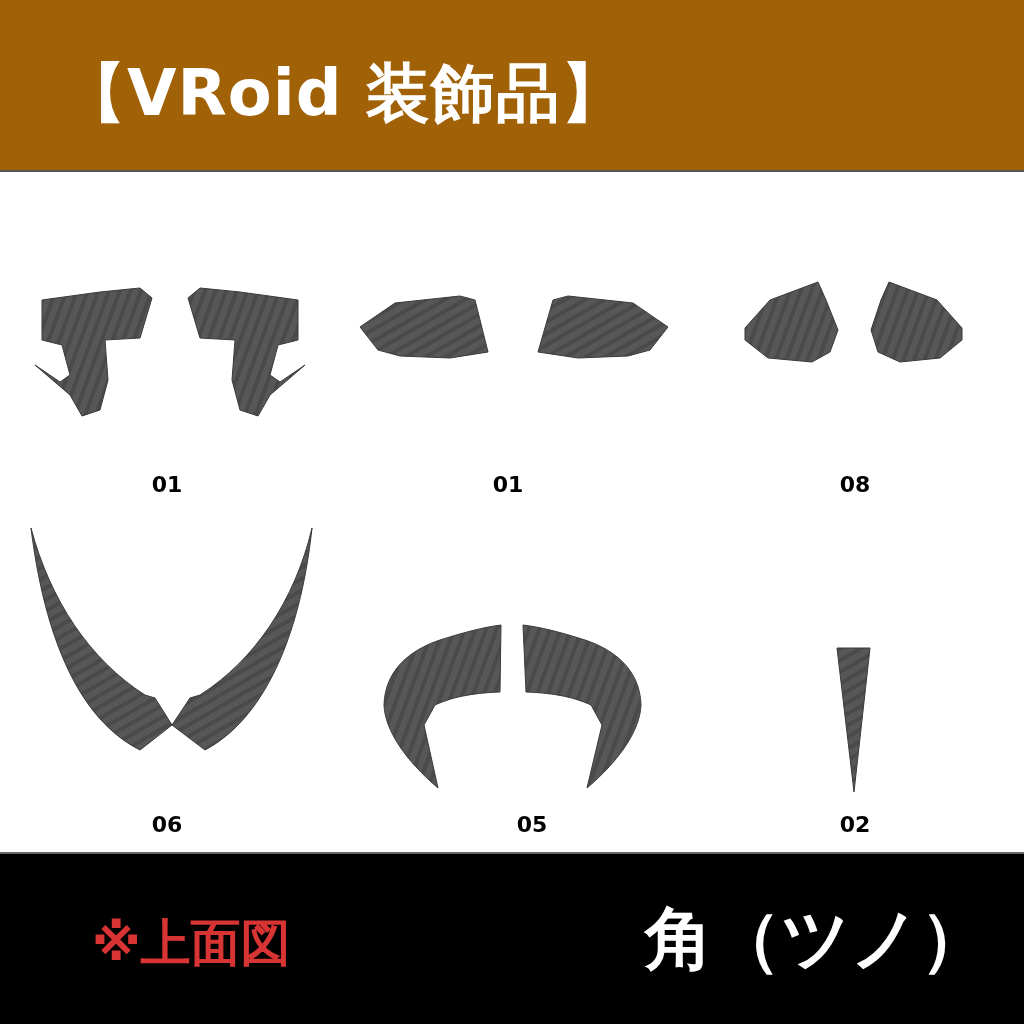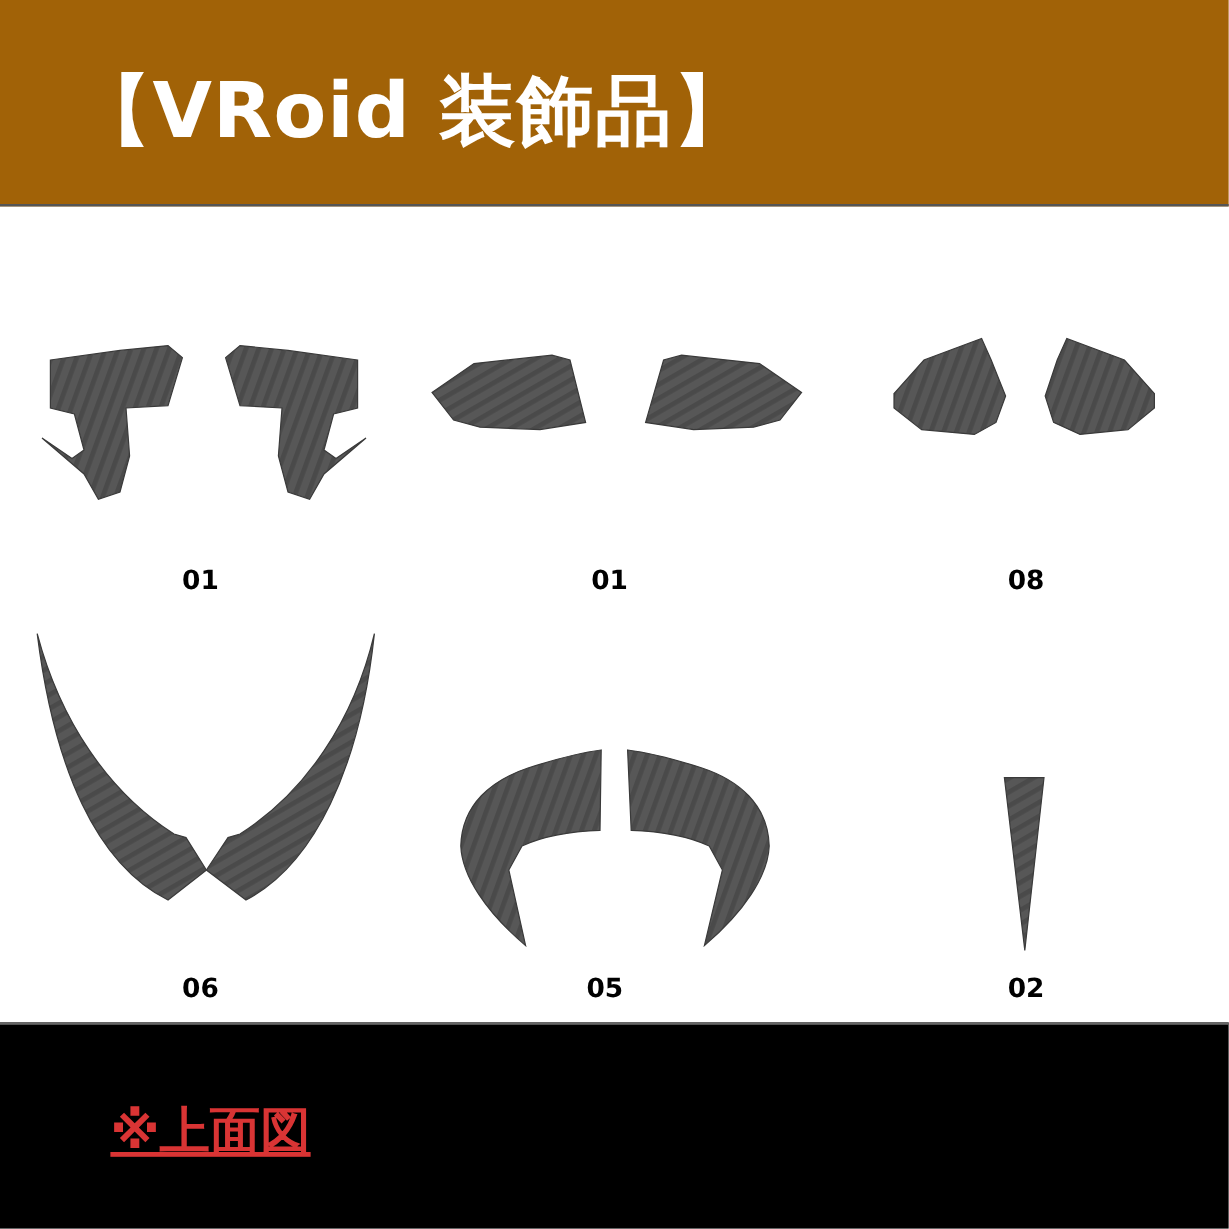--- a/index.html
+++ b/index.html
@@ -4,22 +4,22 @@
 <style>
   html, body { margin: 0; padding: 0; }
   body { width: 1024px; height: 1024px; background: #fff; position: relative; overflow: hidden;
          font-family: "DejaVu Sans", sans-serif; }
   .header { position: absolute; left: 0; top: 0; width: 1024px; height: 172px; background: #a16207;
             border-bottom: 2px solid #555; box-sizing: border-box; }
   .title { position: absolute; left: 62px; top: 48px; color: #fff; font-size: 64px; font-weight: bold;
            letter-spacing: 1px; line-height: 90px; white-space: nowrap; }
   .footer { position: absolute; left: 0; top: 852px; width: 1024px; height: 172px; background: #000;
             border-top: 2px solid #666; box-sizing: border-box; }
-  .note { position: absolute; left: 92px; top: 66px; color: #d93434; font-size: 42px; font-weight: bold;
-          white-space: nowrap; line-height: 46px; text-decoration: underline; }
+  .note { position: absolute; left: 92px; top: 66px; color: #d93434; font-size: 50px; font-weight: bold;
+          white-space: nowrap; line-height: 46px; }
   .category { position: absolute; left: 645px; top: 40px; color: #fff; font-size: 68px; font-weight: bold;
               white-space: nowrap; line-height: 90px; }
   .item { position: absolute; }
   .label { position: absolute; width: 120px; text-align: center; font-size: 22px; font-weight: bold;
            color: #000; font-family: "DejaVu Sans", sans-serif; }
   svg { position: absolute; overflow: visible; }
 </style>
 </head>
 <body>
 
@@ -70,25 +70,26 @@
     <path d="M312,528 C295,600 255,660 200,695 L190,698 L172,725 L205,750 C262,720 300,640 312,528 Z" fill="url(#ridgesH)" stroke="#3a3a3a" stroke-width="1"></path>
   </svg>
   <div class="label" style="left:107px;top:812px">06</div>
 </div>
 
 <div class="item">
   <svg style="left:0;top:0" width="1024" height="1024">
     <path d="M501,625 L500,692 C470,693 450,698 435,705 L424,725 L438,788 C405,760 385,730 384,705 C385,670 410,650 440,640 C465,632 485,627 501,625 Z" fill="url(#ridges)" stroke="#3a3a3a" stroke-width="1"></path>
     <path d="M523,625 L526,692 C556,693 576,698 591,705 L602,725 L587,788 C620,760 640,730 641,705 C640,670 615,650 585,640 C560,632 540,627 523,625 Z" fill="url(#ridges)" stroke="#3a3a3a" stroke-width="1"></path>
   </svg>
-  <div class="label" style="left:444px;top:812px">05</div>
+  <div class="label" style="left:472px;top:812px">05</div>
 </div>
 
 <div class="item">
   <svg style="left:0;top:0" width="1024" height="1024">
     <path d="M837,648 L870,648 L854,792 Z" fill="url(#ridgesH)" stroke="#3a3a3a" stroke-width="1"></path>
   </svg>
   <div class="label" style="left:795px;top:812px">02</div>
 </div>
 
 <div class="footer">
   <div class="note">※上面図</div>
+  <div class="category">角（ツノ）</div>
 </div>
 
 </body></html>

